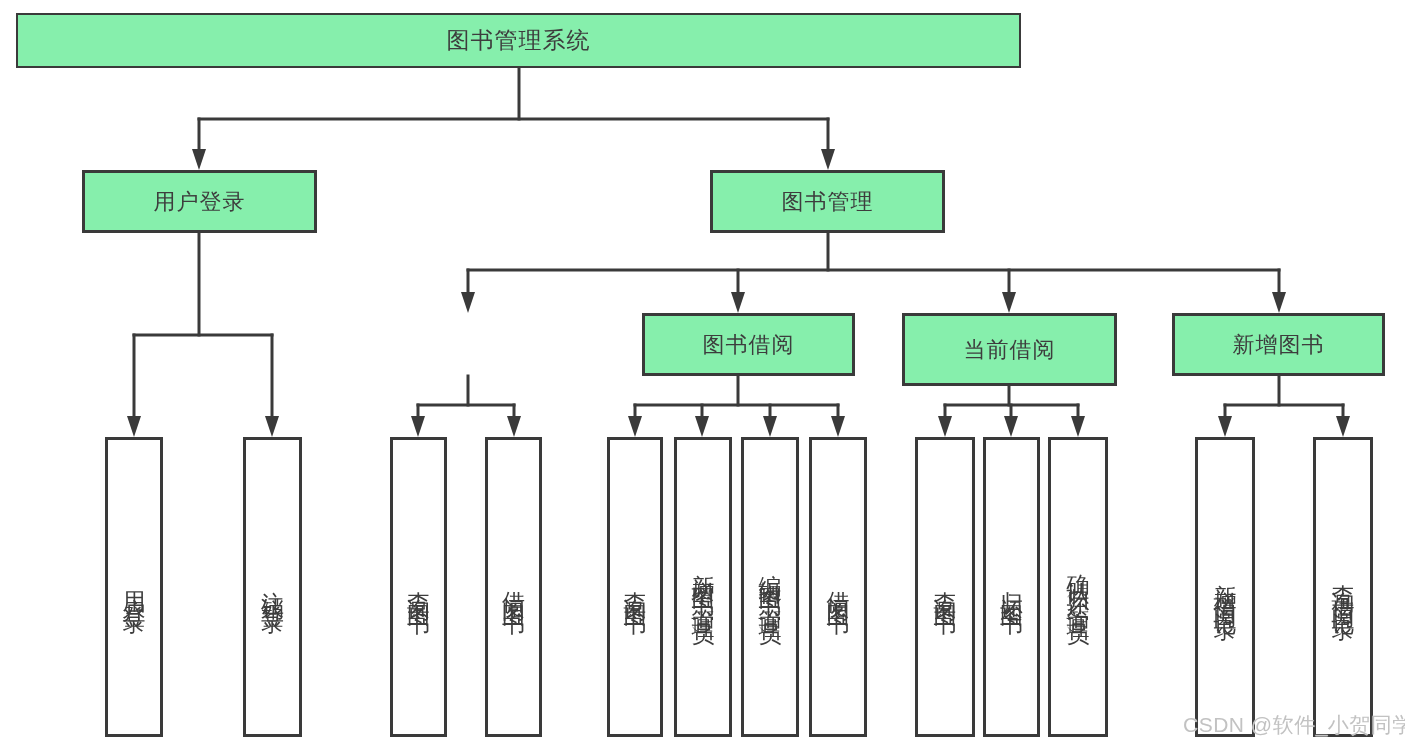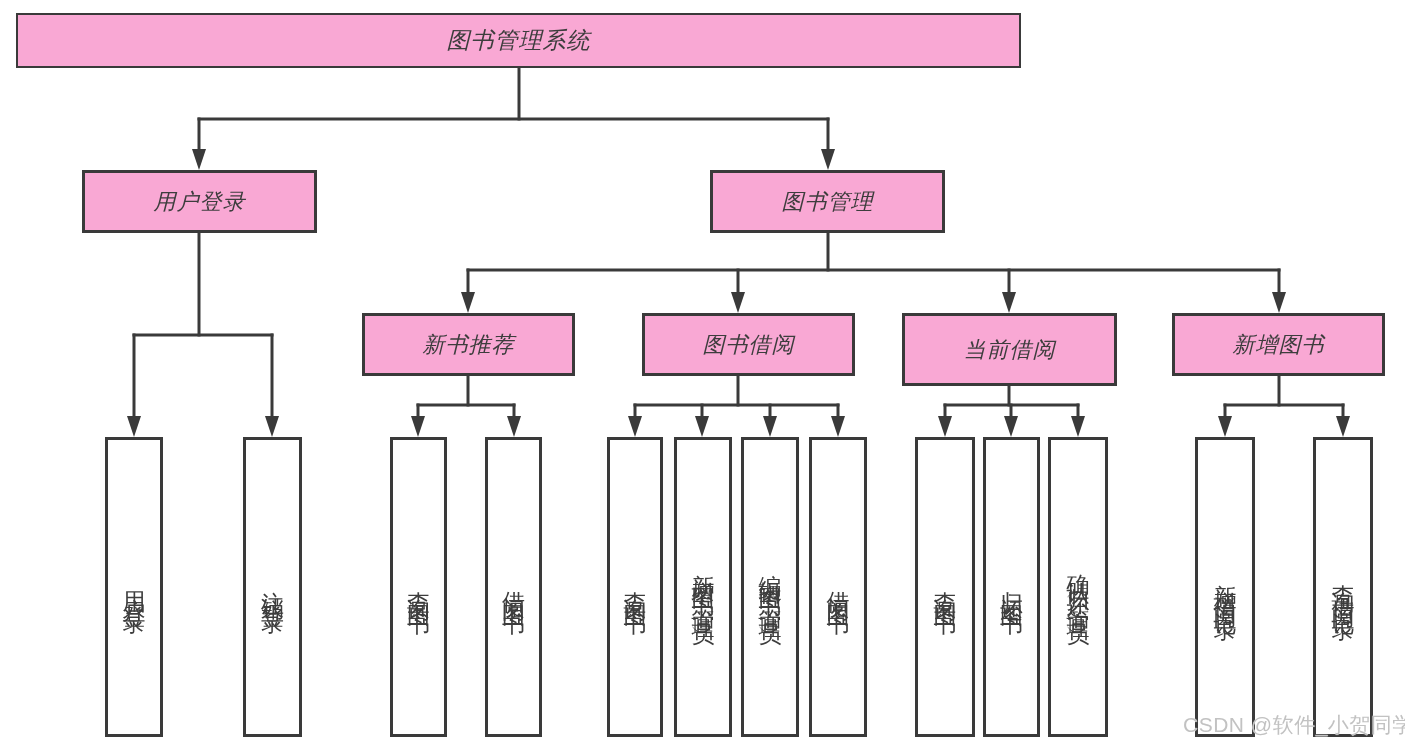--- a/index.html
+++ b/index.html
@@ -9,26 +9,25 @@
     background:#ffffff;
     font-family:"Liberation Sans",sans-serif;
     color:#3d3d3d;
     overflow:hidden;
   }
   #wires{position:absolute;left:0;top:0;width:1405px;height:747px;}
   .node{
     position:absolute;
     box-sizing:border-box;
     border:3px solid #3a3a3a;
-    background:#f9a8d4;
+    background:#86efac;
     display:flex;align-items:center;justify-content:center;
     font-size:22px;
     letter-spacing:1px;
     color:#3d3d3d;
-    font-style:italic;
   }
   .node.root{border-width:2px;font-size:23px;}
   .leaf{
     position:absolute;
     box-sizing:border-box;
     border:3px solid #3a3a3a;
     background:#ffffff;
     top:437px;height:300px;
     display:flex;align-items:center;justify-content:center;
     font-size:23px;
@@ -117,21 +116,20 @@
     <line x1="1343" y1="405" x2="1343" y2="418"></line>
     <polygon points="1218,416 1232,416 1225,437"></polygon>
     <polygon points="1336,416 1350,416 1343,437"></polygon>
   </svg>
 
   <div class="node root" style="left:16px;top:13px;width:1005px;height:55px;">图书管理系统</div>
 
   <div class="node" style="left:82px;top:170px;width:235px;height:63px;">用户登录</div>
   <div class="node" style="left:710px;top:170px;width:235px;height:63px;">图书管理</div>
 
-  <div class="node" style="left:362px;top:313px;width:213px;height:63px;">新书推荐</div>
   <div class="node" style="left:632px;top:313px;width:213px;height:63px;margin-left:10px;">图书借阅</div>
   <div class="node" style="left:902px;top:313px;width:215px;height:73px;">当前借阅</div>
   <div class="node" style="left:1172px;top:313px;width:213px;height:63px;">新增图书</div>
 
   <div class="leaf" style="left:105px;width:58px;">
     <span>用户登录</span>
   </div>
   <div class="leaf" style="left:243px;width:59px;">
     <span>注销登录</span>
   </div>

